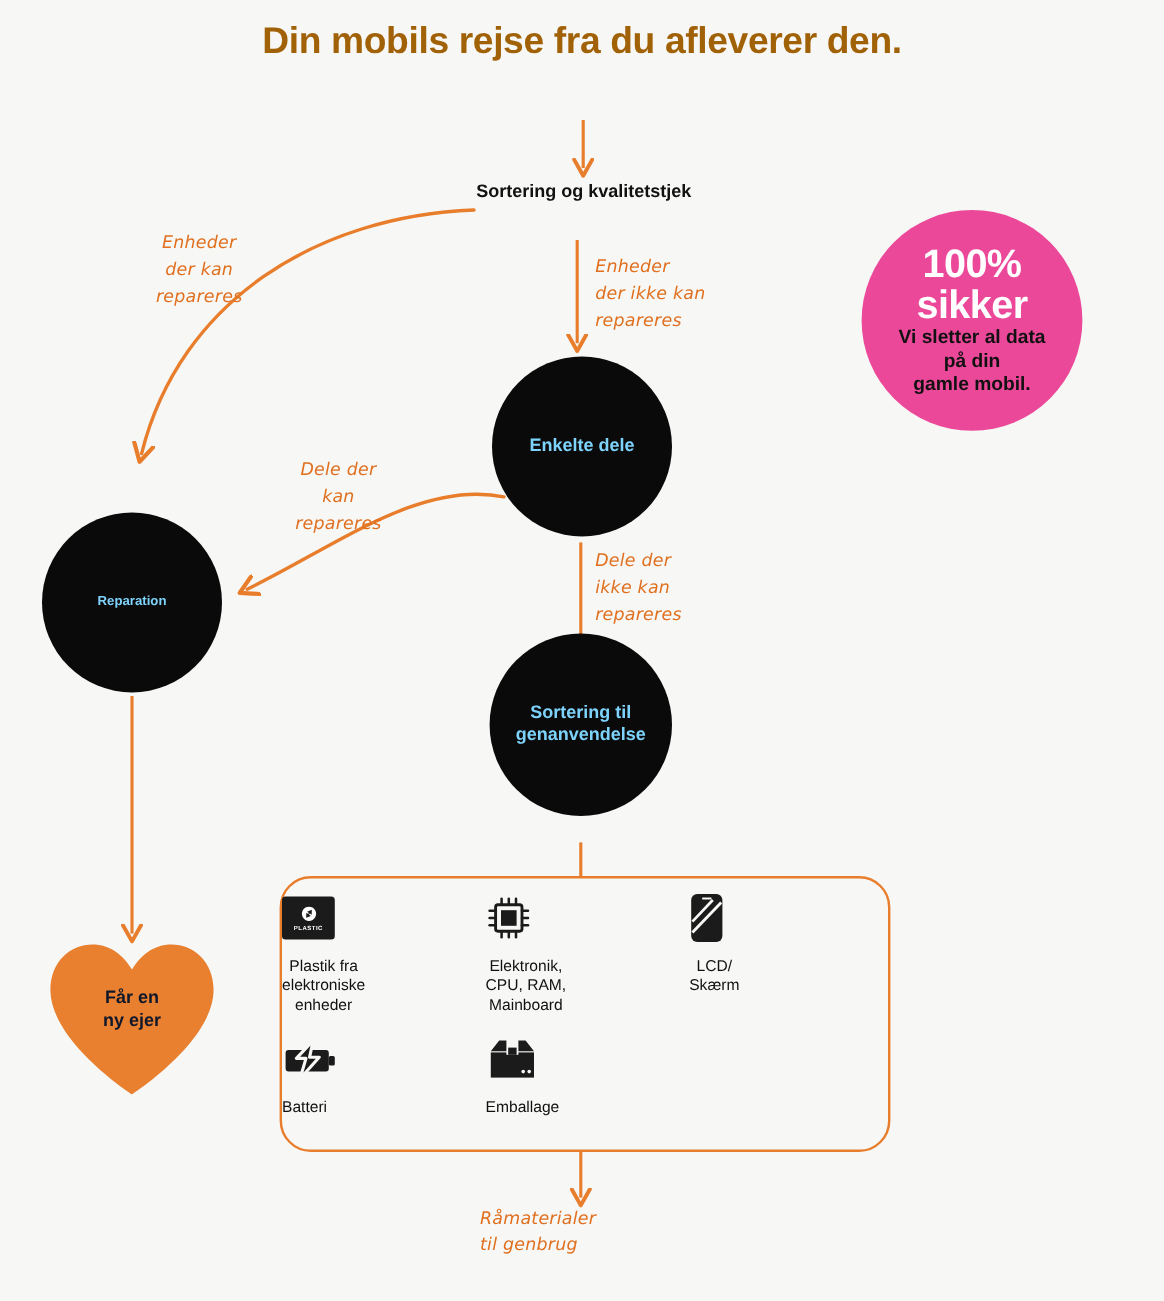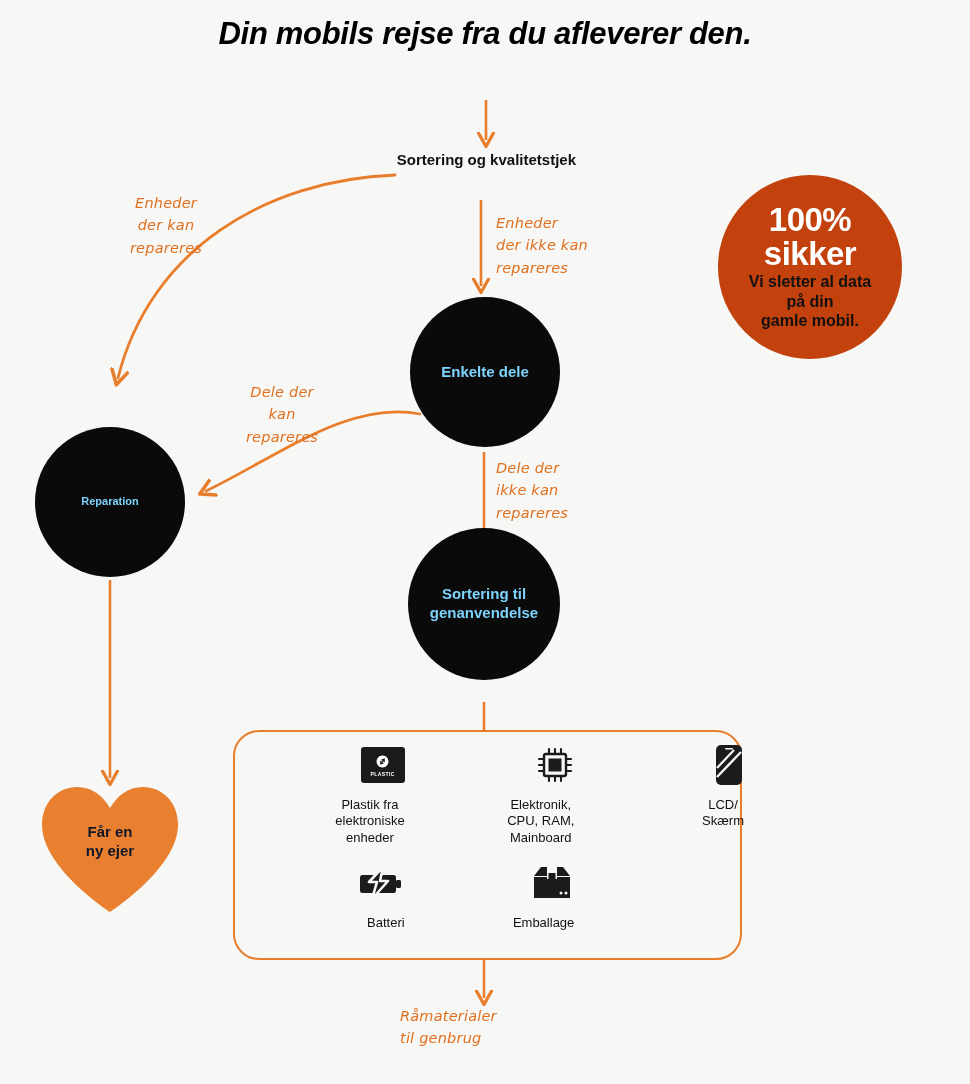--- a/index.html
+++ b/index.html
@@ -25,22 +25,21 @@
   
   .title {
     left: 180px;
     top: 14px;
     width: 610px;
     text-align: center;
     font-size: 31px;
     font-weight: bold;
     line-height: 1.28;
     letter-spacing: -0.3px;
-    color: #000000;
-    font-style: italic;
+    color: #a16207;
   }
 
   
   #arrows {
     position: absolute;
     left: 0; top: 0;
     width: 970px; height: 1084px;
     pointer-events: none;
   }
 
@@ -97,21 +96,21 @@
   #label-enheder-ikke  { left: 496px; top: 212px; width: 120px; text-align: left; }
   #label-dele-kan      { left: 234px; top: 381px; width: 96px;  text-align: center; }
   #label-dele-ikke     { left: 496px; top: 457px; width: 120px; text-align: left; }
   #label-raamaterialer { left: 400px; top: 1005px; width: 180px; }
 
   
   #badge-sikker {
     left: 718px; top: 175px;
     width: 184px; height: 184px;
     border-radius: 50%;
-    background: #c2410c;
+    background: #ec4899;
     display: flex;
     flex-direction: column;
     align-items: center;
     justify-content: center;
     text-align: center;
   }
   #badge-sikker .badge-main {
     color: #ffffff;
     font-size: 33px;
     font-weight: bold;
@@ -160,21 +159,21 @@
     left: 0; top: 10px;
     width: 509px;
     display: grid;
     grid-template-columns: repeat(3, 1fr);
     grid-template-rows: 118px 100px;
     align-items: start;
   }
   .material-cell {
     display: flex;
     flex-direction: column;
-    align-items: flex-end;
+    align-items: flex-start;
     justify-content: flex-start;
   }
   .material-icon {
     height: 46px;
     display: flex;
     align-items: center;
     justify-content: center;
     margin-bottom: 9px;
   }
   .material-label {

